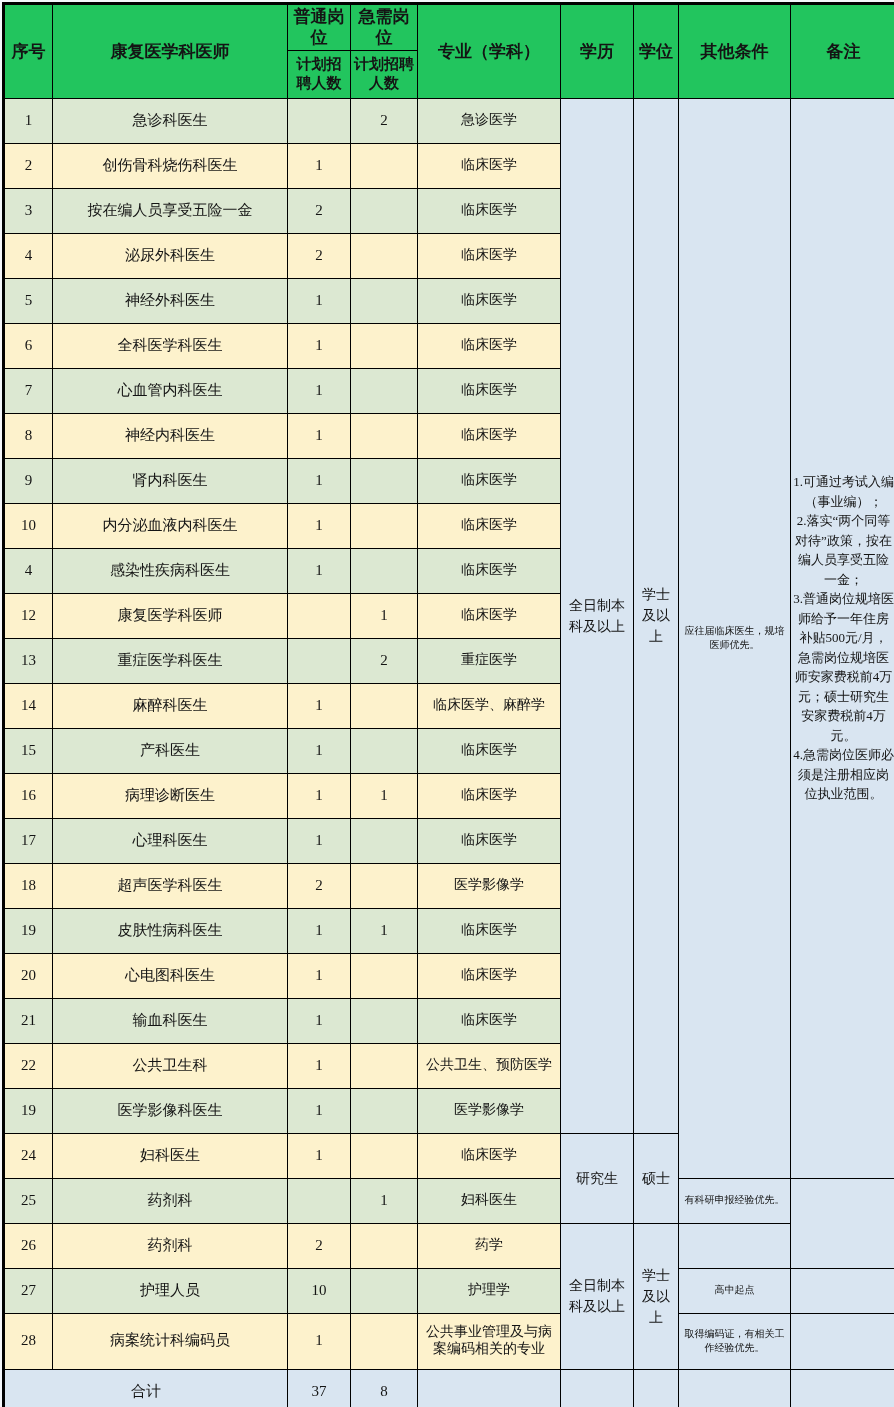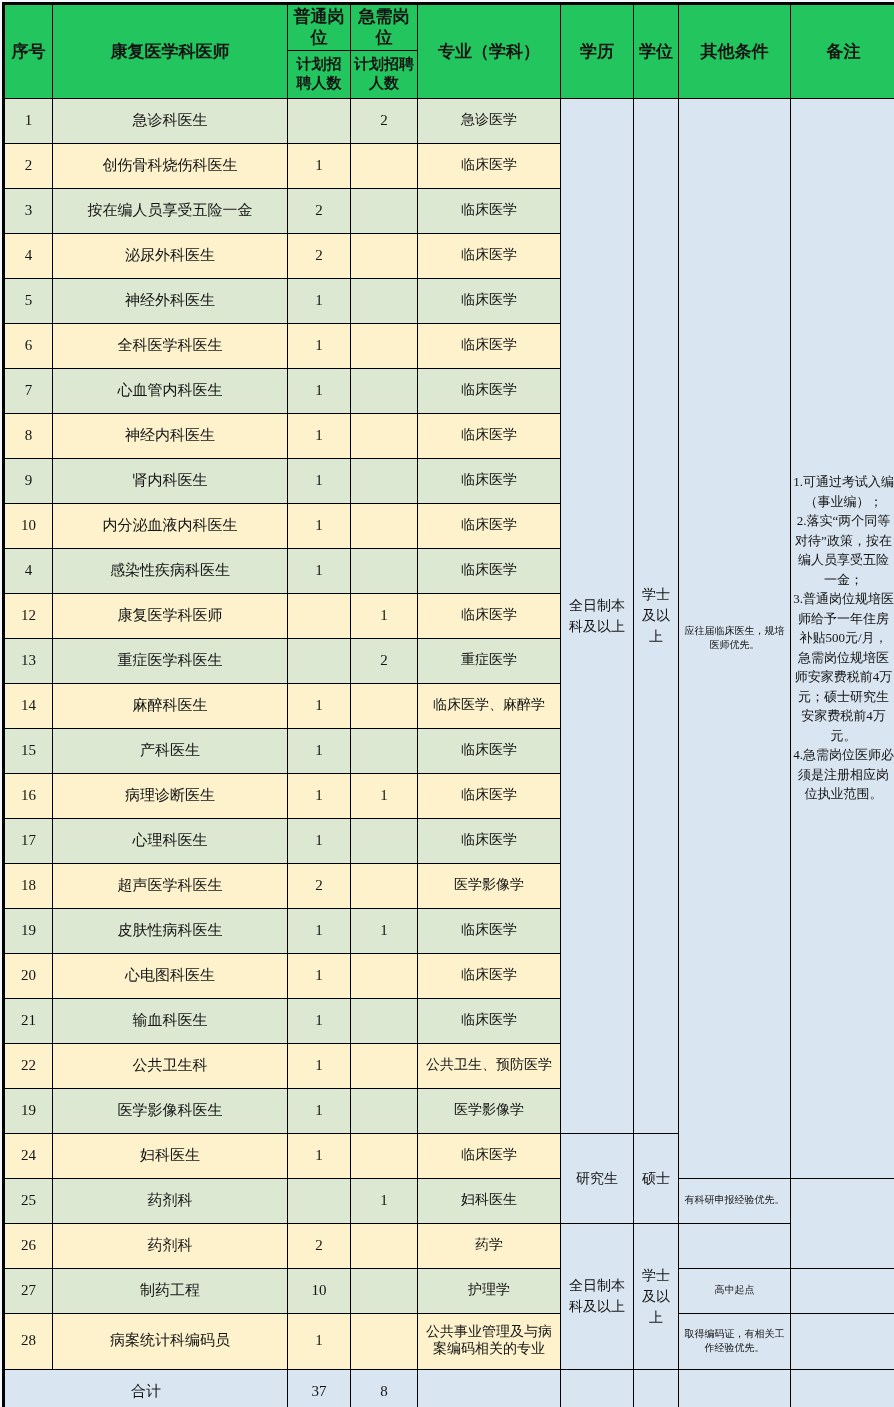--- a/index.html
+++ b/index.html
@@ -278,21 +278,21 @@
           <td class="pos">药剂科</td>
           <td class="pos">2</td>
           <td class="pos"></td>
           <td class="pos major-cell">药学</td>
           <td class="blu edu-cell" rowspan="3">全日制本科及以上</td>
           <td class="blu deg-cell" rowspan="3">学士及以上</td>
           <td class="blu other-cell"></td>
         </tr>
         <tr class="green">
           <td class="pos">27</td>
-          <td class="pos">制药工程</td>
+          <td class="pos">护理人员</td>
           <td class="pos">10</td>
           <td class="pos"></td>
           <td class="pos major-cell">护理学</td>
           <td class="blu other-cell">高中起点</td>
           <td class="blu remark-cell"></td>
         </tr>
         <tr class="yellow tall">
           <td class="pos">28</td>
           <td class="pos">病案统计科编码员</td>
           <td class="pos">1</td>

